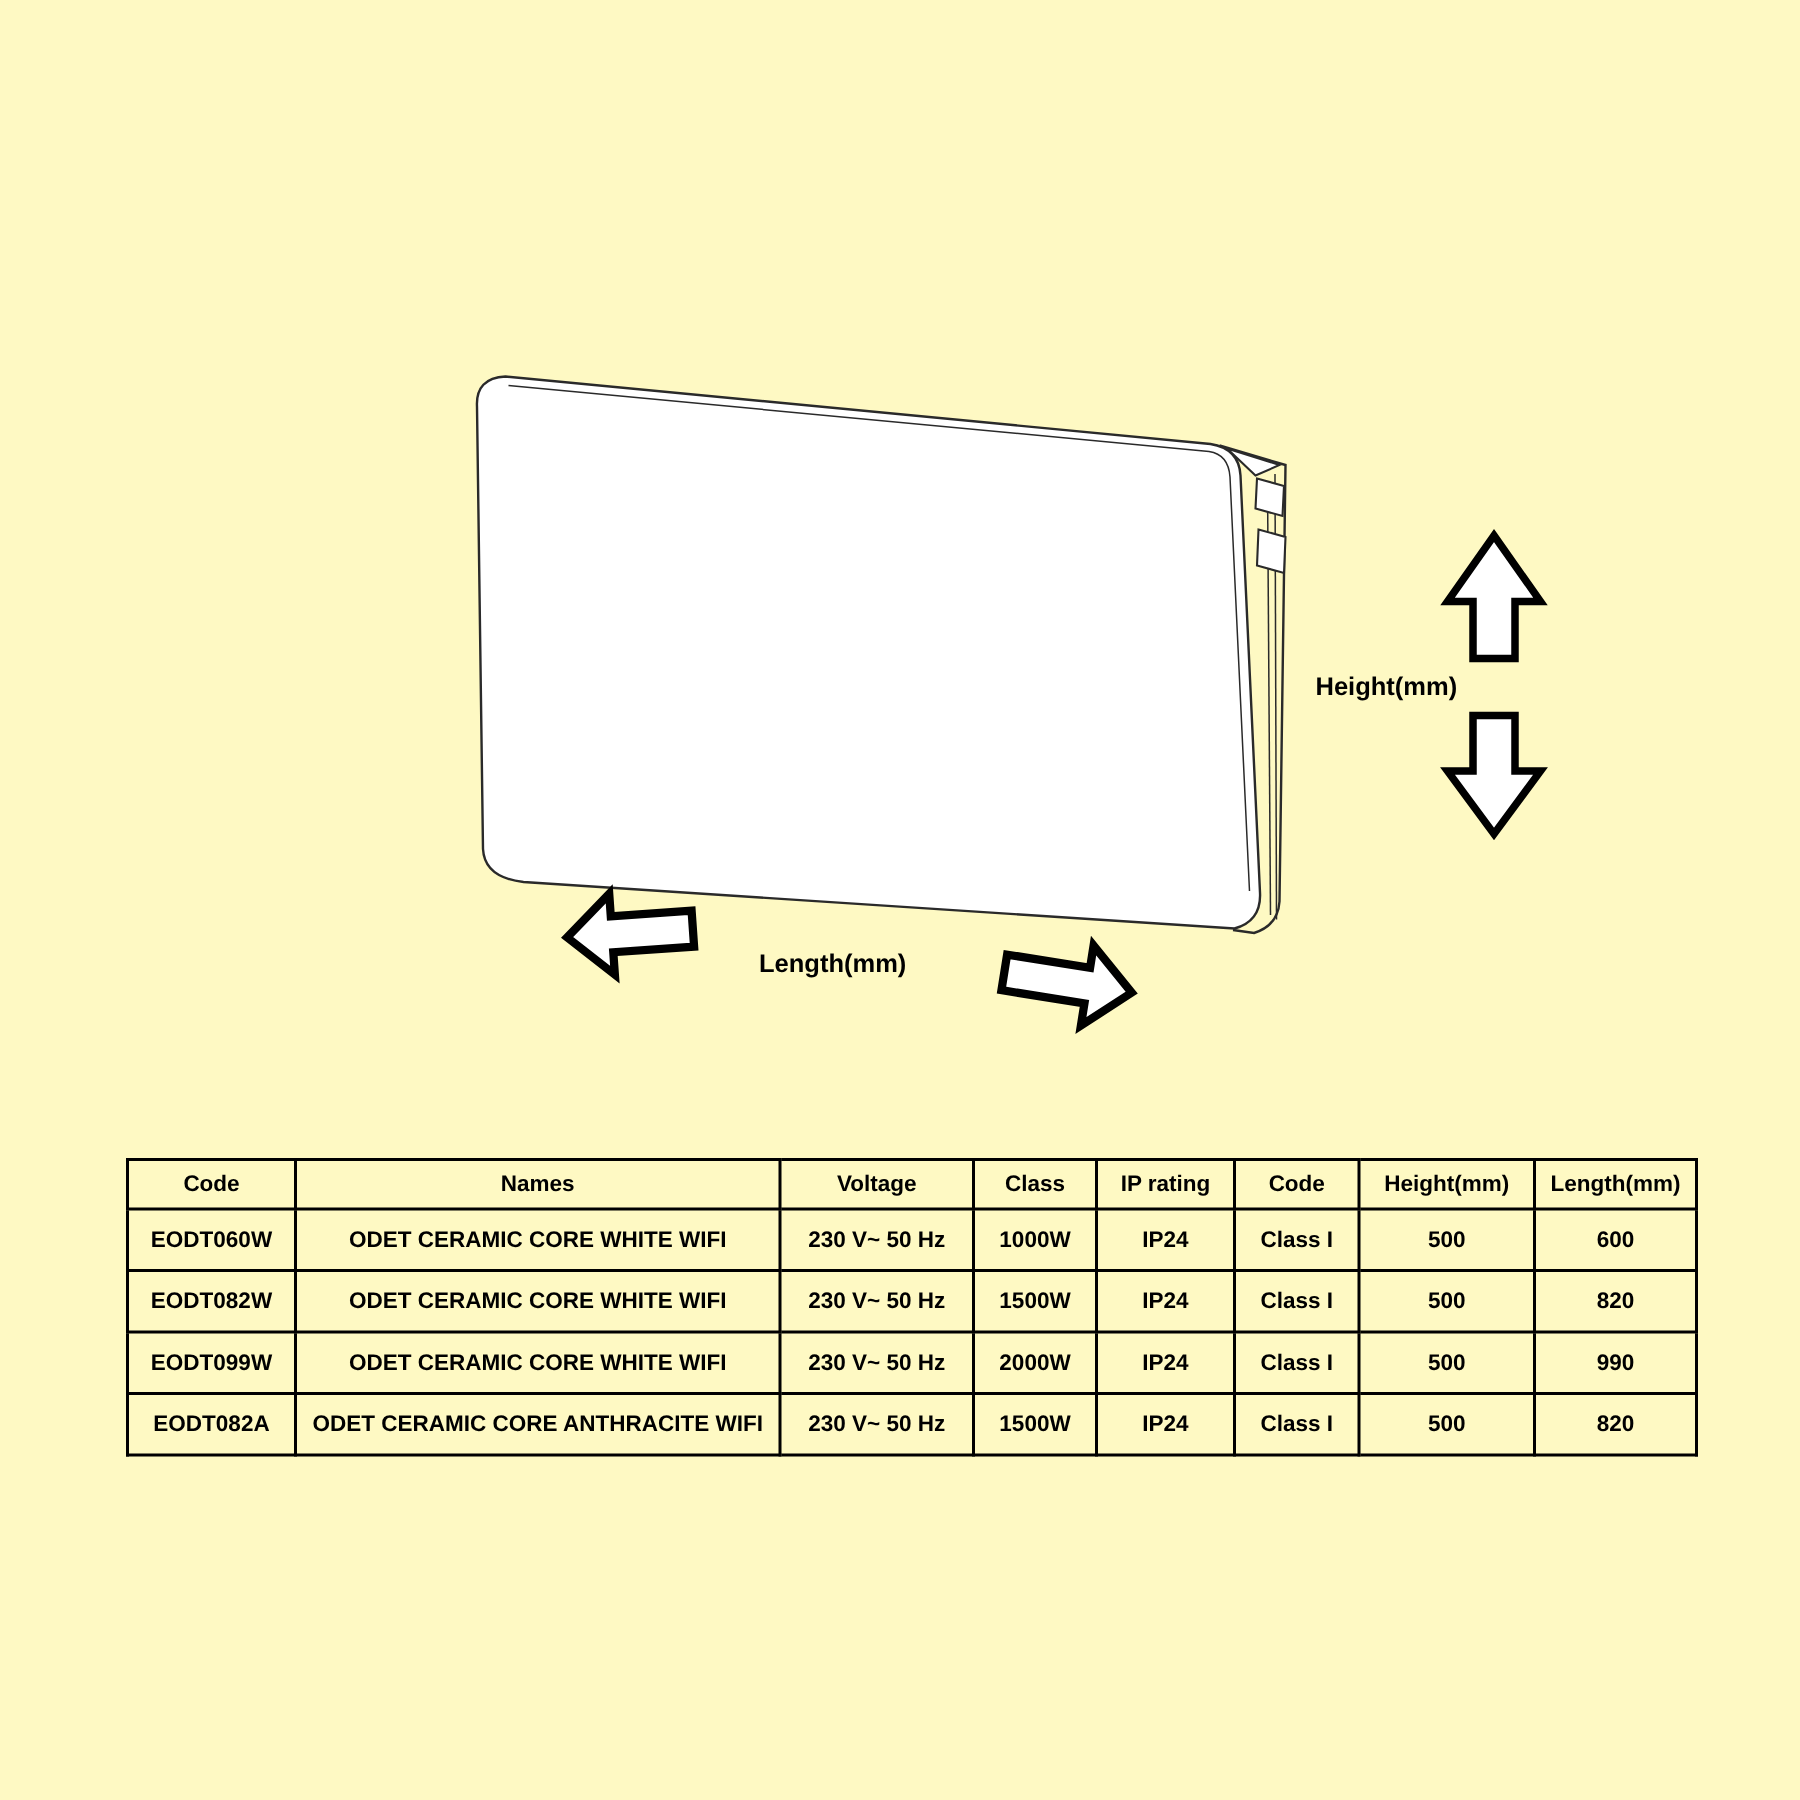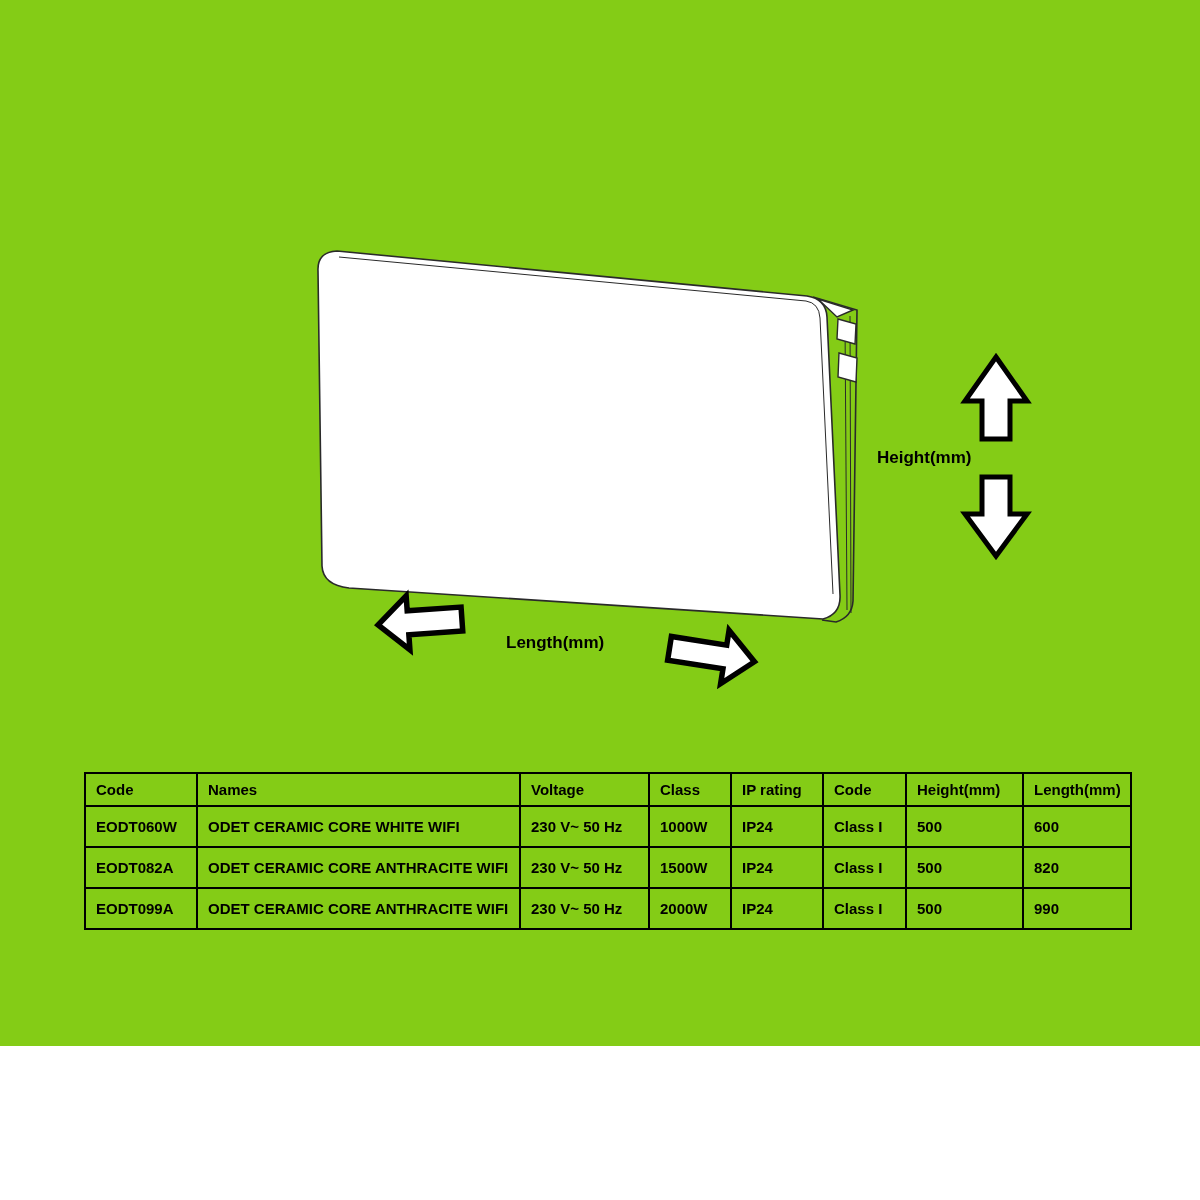--- a/index.html
+++ b/index.html
@@ -1,20 +1,20 @@
 <!DOCTYPE html>
 <html><head>
 <meta charset="utf-8">
 <style>
   html,body { margin:0; padding:0; background:#ffffff; }
   .canvas {
     position: relative;
     width: 1200px;
-    height: 1046px;
-    background: #84cc16;
+    height: 1200px;
+    background: #fef9c3;
     font-family: "Liberation Sans", sans-serif;
     color: #000000;
     overflow: hidden;
   }
   .diagram-svg {
     position: absolute;
     left: 0; top: 0;
     width: 1200px; height: 760px;
   }
   .dim-label {
@@ -35,23 +35,23 @@
     border-collapse: collapse;
     table-layout: fixed;
     font-family: "Liberation Sans", sans-serif;
     font-size: 15px;
     font-weight: bold;
     color: #000000;
   }
   table.spec-table th,
   table.spec-table td {
     border: 2px solid #000000;
-    text-align: left;
+    text-align: center;
     vertical-align: middle;
-    padding: 0 10px;
+    padding: 0 0;
     overflow: hidden;
     white-space: nowrap;
   }
   table.spec-table thead th { height: 31px; }
   table.spec-table tbody td { height: 39px; }
 </style>
 </head>
 <body>
 
 <div class="canvas">
@@ -119,35 +119,45 @@
         <td>EODT060W</td>
         <td>ODET CERAMIC CORE WHITE WIFI</td>
         <td>230 V~ 50 Hz</td>
         <td>1000W</td>
         <td>IP24</td>
         <td>Class I</td>
         <td>500</td>
         <td>600</td>
       </tr>
       <tr>
+        <td>EODT082W</td>
+        <td>ODET CERAMIC CORE WHITE WIFI</td>
+        <td>230 V~ 50 Hz</td>
+        <td>1500W</td>
+        <td>IP24</td>
+        <td>Class I</td>
+        <td>500</td>
+        <td>820</td>
+      </tr>
+      <tr>
+        <td>EODT099W</td>
+        <td>ODET CERAMIC CORE WHITE WIFI</td>
+        <td>230 V~ 50 Hz</td>
+        <td>2000W</td>
+        <td>IP24</td>
+        <td>Class I</td>
+        <td>500</td>
+        <td>990</td>
+      </tr>
+      <tr>
         <td>EODT082A</td>
         <td>ODET CERAMIC CORE ANTHRACITE WIFI</td>
         <td>230 V~ 50 Hz</td>
         <td>1500W</td>
         <td>IP24</td>
         <td>Class I</td>
         <td>500</td>
         <td>820</td>
       </tr>
-      <tr>
-        <td>EODT099A</td>
-        <td>ODET CERAMIC CORE ANTHRACITE WIFI</td>
-        <td>230 V~ 50 Hz</td>
-        <td>2000W</td>
-        <td>IP24</td>
-        <td>Class I</td>
-        <td>500</td>
-        <td>990</td>
-      </tr>
     </tbody>
   </table>
 
 </div>
 
 </body></html>

